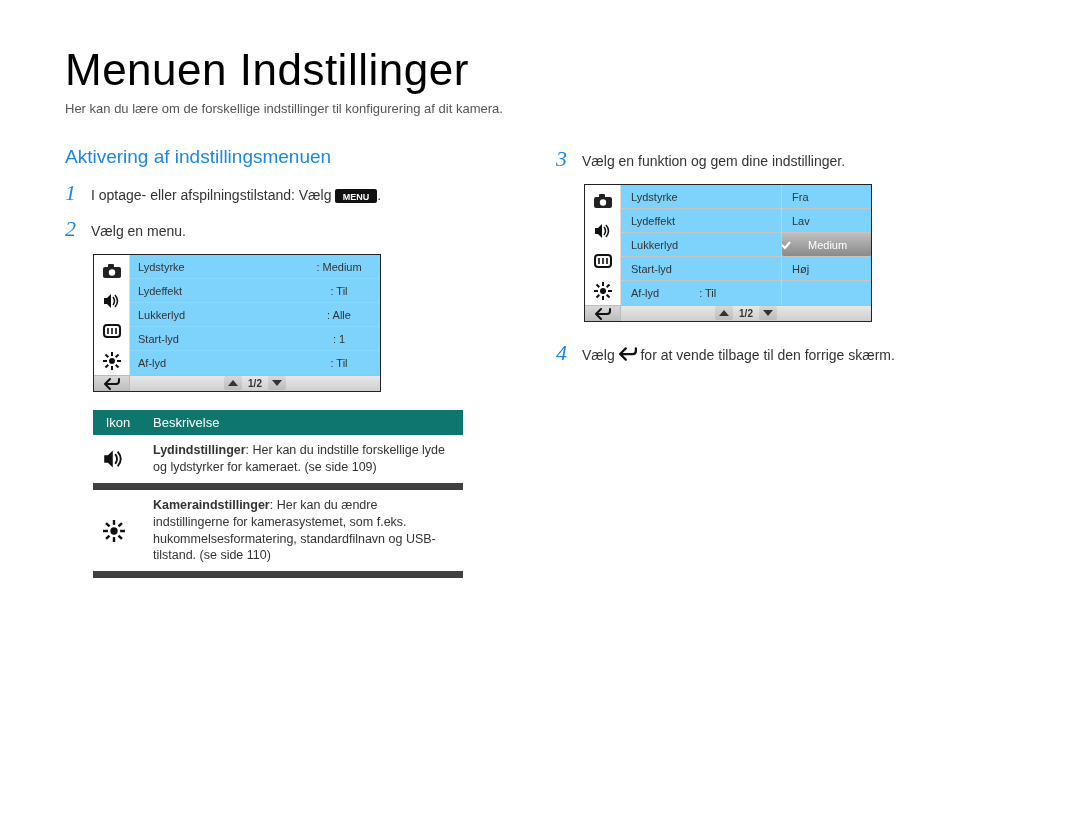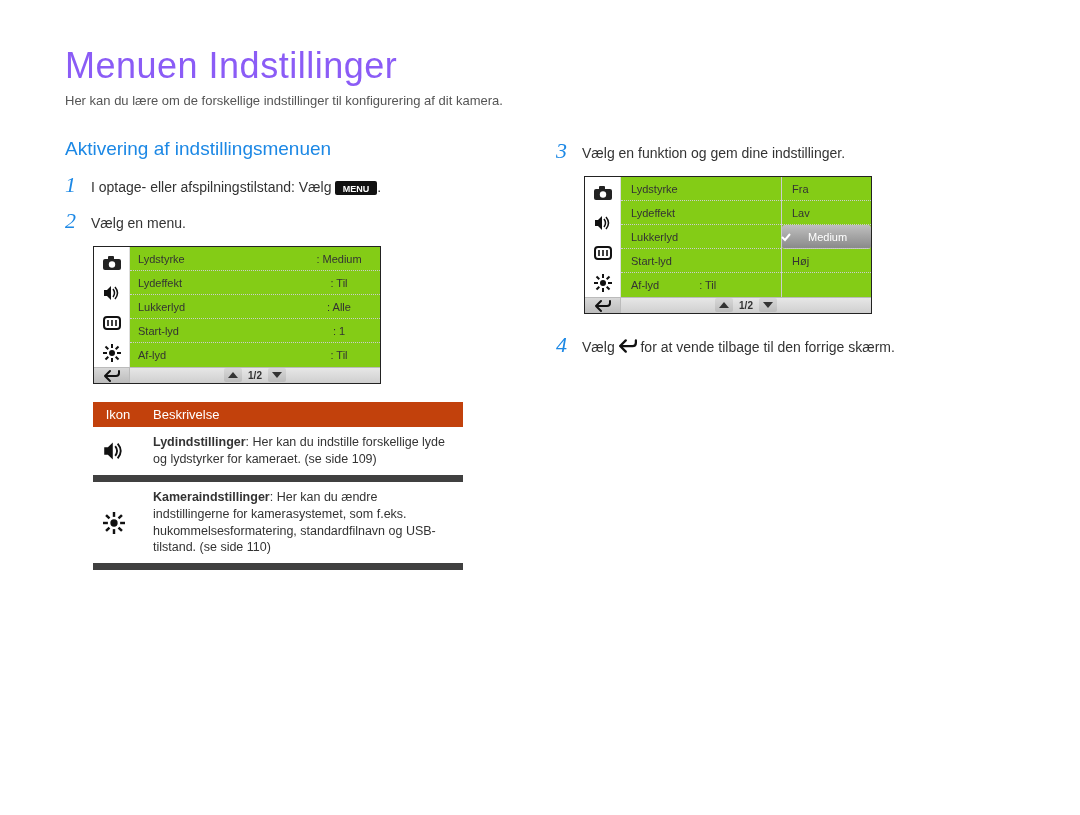--- a/index.html
+++ b/index.html
@@ -1,28 +1,28 @@
 <!DOCTYPE html>
 <html><head>
 <meta charset="utf-8">
 <style>
   * { box-sizing: border-box; margin: 0; padding: 0; }
   html, body { width: 1080px; height: 815px; background: #fff; font-family: Arial, Helvetica, sans-serif; color: #333; }
   .page { padding: 45px 65px 0 65px; position: relative; height: 815px; }
-  .title { font-size: 36px; font-weight: 400; color: #8b5cf6; letter-spacing: 0.5px; margin-bottom: 6px; }
+  .title { font-size: 44px; font-weight: 400; color: #000000; letter-spacing: 0.5px; margin-bottom: 6px; }
   .sub { font-size: 13px; color: #555; margin-bottom: 30px; }
   .cols { display: flex; gap: 32px; }
   .col { flex: 1; }
   .section-h { color: #1c88e5; font-size: 19px; font-weight: 400; margin-bottom: 14px; }
   .step { display: flex; gap: 12px; font-size: 14px; color: #333; margin-bottom: 14px; align-items: baseline; }
   .step-num { color: #1c88e5; font-style: italic; font-size: 22px; font-family: Georgia, 'Times New Roman', serif; line-height: 1; width: 14px; }
   .inline-icon { display:inline-block; vertical-align: middle; text-align: right; }
 
   
-  .shot { width: 288px; border: 1.5px solid #222; background: #84cc16; margin: 4px 0 18px 28px; font-size: 11px; }
+  .shot { width: 288px; border: 1.5px solid #222; background: #7dd3fc; margin: 4px 0 18px 28px; font-size: 11px; }
   .shot-body { display: flex; }
   .shot-icons { width: 36px; background: #fff; border-right: 1px solid #ddd; display: flex; flex-direction: column; align-items: center; padding-top: 6px; gap: 10px; }
   .shot-icons .ic { width: 20px; height: 20px; display:flex; align-items:center; justify-content:center; }
   .shot-rows { flex: 1; }
   .shot-row { display:flex; height: 24px; align-items:center; border-bottom: 1px dotted #ccc; padding: 0 8px; }
   .shot-row:last-child { border-bottom:none; }
   .shot-row .k { flex:1; }
   .shot-row .v { text-align:center; width: 66px; color:#333; }
   .shot-foot { height: 16px; background: linear-gradient(#e7e7e7,#cfcfcf); border-top:1px solid #bbb; display:flex; align-items:flex-start; }
   .shot-foot .back { width:36px; height:100%; display:flex; align-items:center; justify-content:center; border-right:1px solid #bbb; background: linear-gradient(#d8d8d8,#bcbcbc); }
@@ -35,21 +35,21 @@
   .shot2 .opts { width: 90px; border-left:1px solid #ccc; }
   .shot2 .opt { height:24px; display:flex; align-items:center; padding-left:10px; border-bottom:1px dotted #ccc; position:relative; }
   .shot2 .opt:last-child { border-bottom:none; }
   .shot2 .opt.sel { background: linear-gradient(#bfbfbf,#8a8a8a); color:#fff; border-radius:3px; }
   .shot2 .opt .check { position:absolute; left:-2px; }
   .shot2 .lab { height:24px; display:flex; align-items:center; padding-left:10px; border-bottom:1px dotted #ccc; }
   .shot2 .lab:last-child { border-bottom:none; }
 
   
   .itable { width: 370px; border-collapse: collapse; font-size: 12.5px; margin-left: 28px; }
-  .itable th { background: #c2410c; color:#fff; font-weight:400; text-align:left; padding: 5px 10px; font-size:13px; }
+  .itable th { background: #0f766e; color:#fff; font-weight:400; text-align:left; padding: 5px 10px; font-size:13px; }
   .itable th.ic-col, .itable td.ic-col { width: 50px; text-align:center; }
   .itable td { padding: 7px 10px; border-bottom: 7px solid #404040; vertical-align: middle; line-height:1.35; }
   .itable b { font-weight:bold; }
 
   .footer { position:absolute; bottom: 26px; left:0; right:0; text-align:center; font-size:12px; color:#666; }
 
   
   svg { display:block; }
 </style>
 </head>

